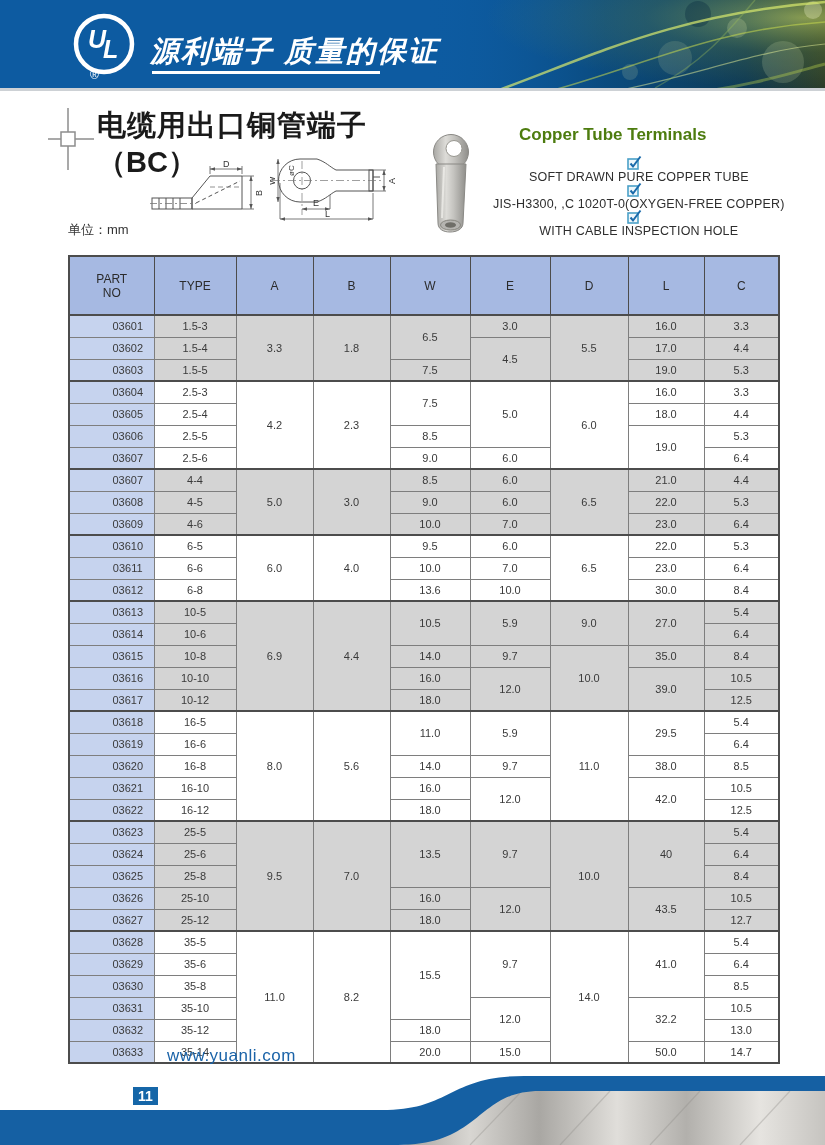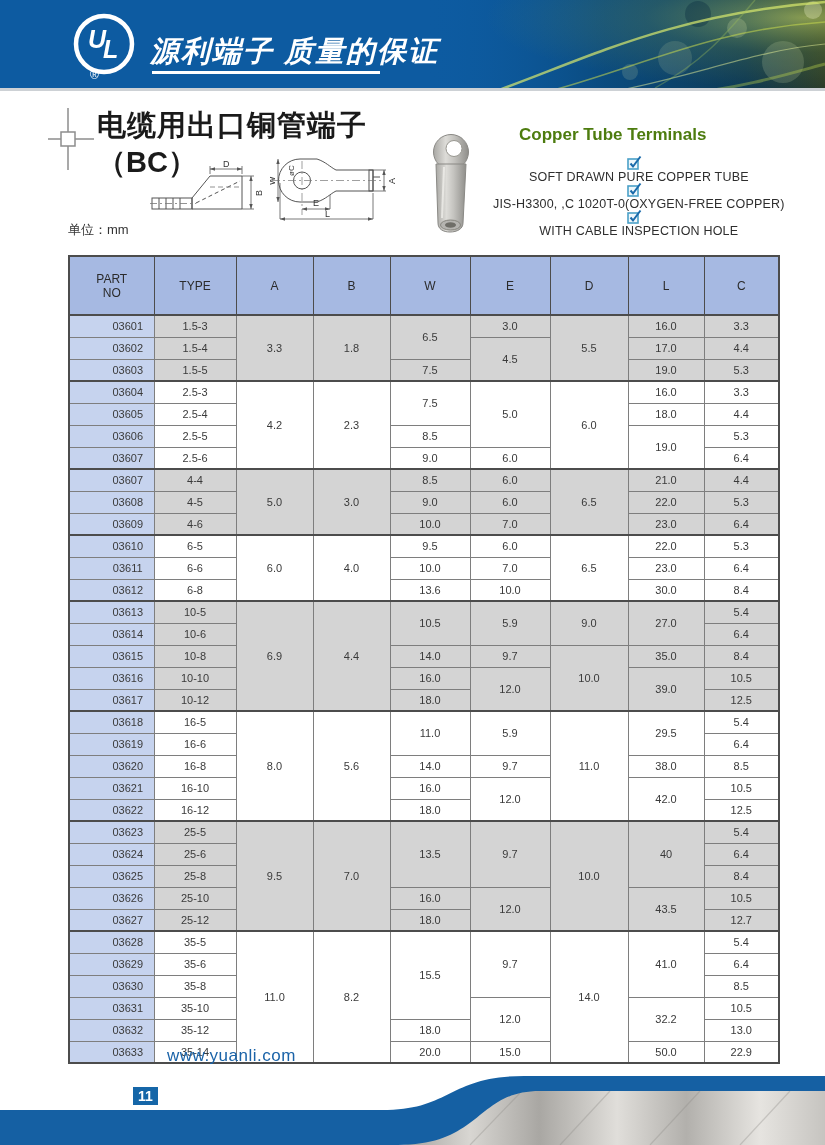--- a/index.html
+++ b/index.html
@@ -498,21 +498,21 @@
             <td>35-12</td>
             <td>18.0</td>
             <td>13.0</td>
           </tr>
           <tr class="plain">
             <td class="part-cell">03633</td>
             <td>35-14</td>
             <td>20.0</td>
             <td>15.0</td>
             <td>50.0</td>
-            <td>22.9</td>
+            <td>14.7</td>
           </tr>
         </tbody>
     </table>
   </div>
 
   <svg class="footer-art" viewBox="0 0 825 85" width="825" height="85">
     <defs>
       <linearGradient id="metalband" x1="0" y1="0" x2="1" y2="0">
         <stop offset="0" stop-color="#9b9995"></stop>
           <stop offset="0.18" stop-color="#d8d6d2"></stop>

